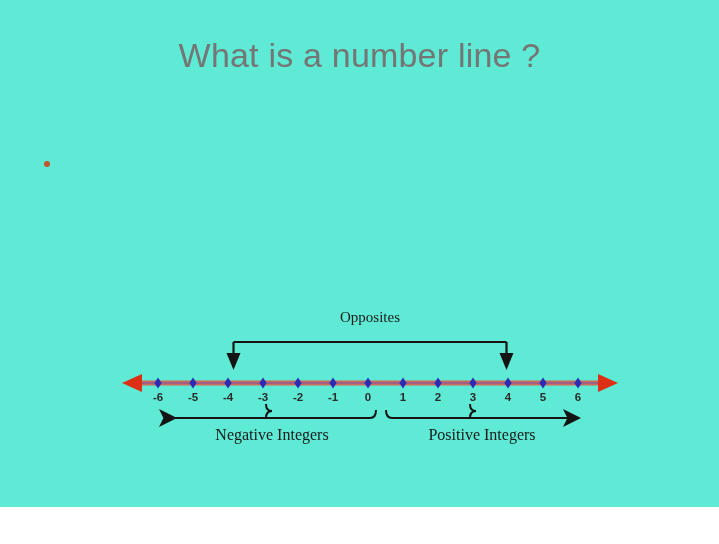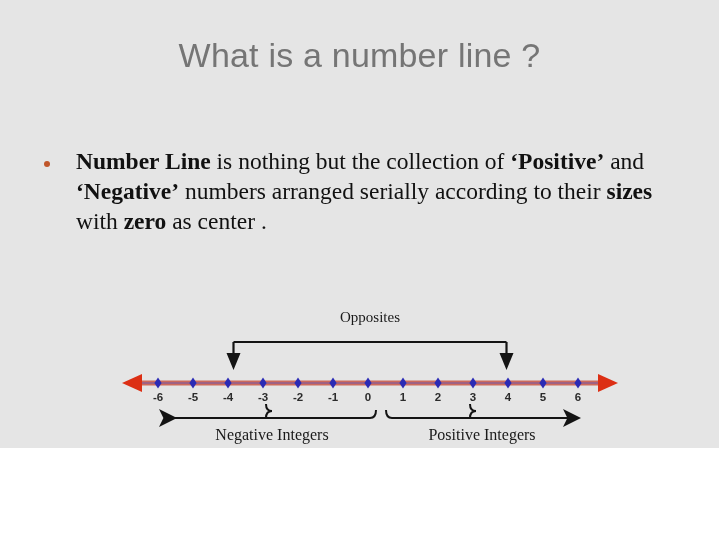--- a/index.html
+++ b/index.html
@@ -3,22 +3,22 @@
 <meta charset="utf-8">
 <style>
   html, body {
     margin: 0;
     padding: 0;
     background: #ffffff;
   }
   #slide {
     position: relative;
     width: 719px;
-    height: 448px;
-    background: #e5e5e5;
+    height: 507px;
+    background: #5eead4;
     overflow: hidden;
     font-family: "Liberation Serif", serif;
   }
 
   
   #slide-title {
     position: absolute;
     left: 0;
     top: 36px;
     width: 719px;
@@ -88,21 +88,20 @@
 </head>
 <body>
 
 <div id="slide">
 
   <div id="slide-title">What is a number line ?</div>
 
   <div id="body-block">
     <div class="bullet-row">
       <span class="bullet-dot"></span>
-      <span class="bullet-text" id="bullet-text"><b>Number Line</b><span> is nothing but the collection of </span><b>‘Positive’</b><span> and </span><b>‘Negative’</b><span>  numbers arranged serially according to their  </span><b>sizes</b><span>  with </span><b>zero</b><span> as center .</span></span>
     </div>
   </div>
 
   <div id="figure">
     <svg width="500" height="160" viewBox="0 0 500 160" xmlns="http://www.w3.org/2000/svg">
       <defs>
         <marker id="blkArrow" markerWidth="9" markerHeight="9" refX="4.5" refY="4.5" orient="auto">
           <path d="M0,0 L9,4.5 L0,9 L2.2,4.5 Z" fill="#141414"></path>
         </marker>
         <marker id="blkArrowDown" markerWidth="9" markerHeight="10" refX="4.5" refY="9" orient="auto">

